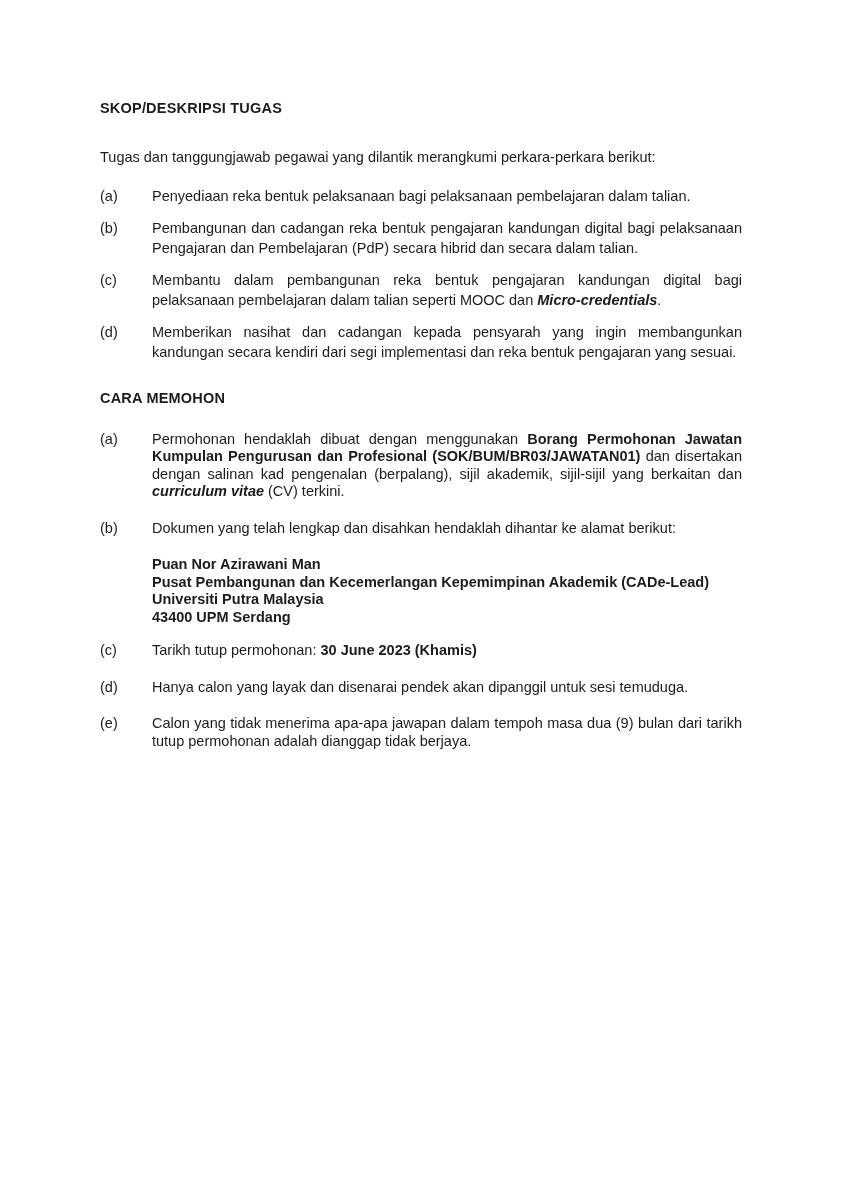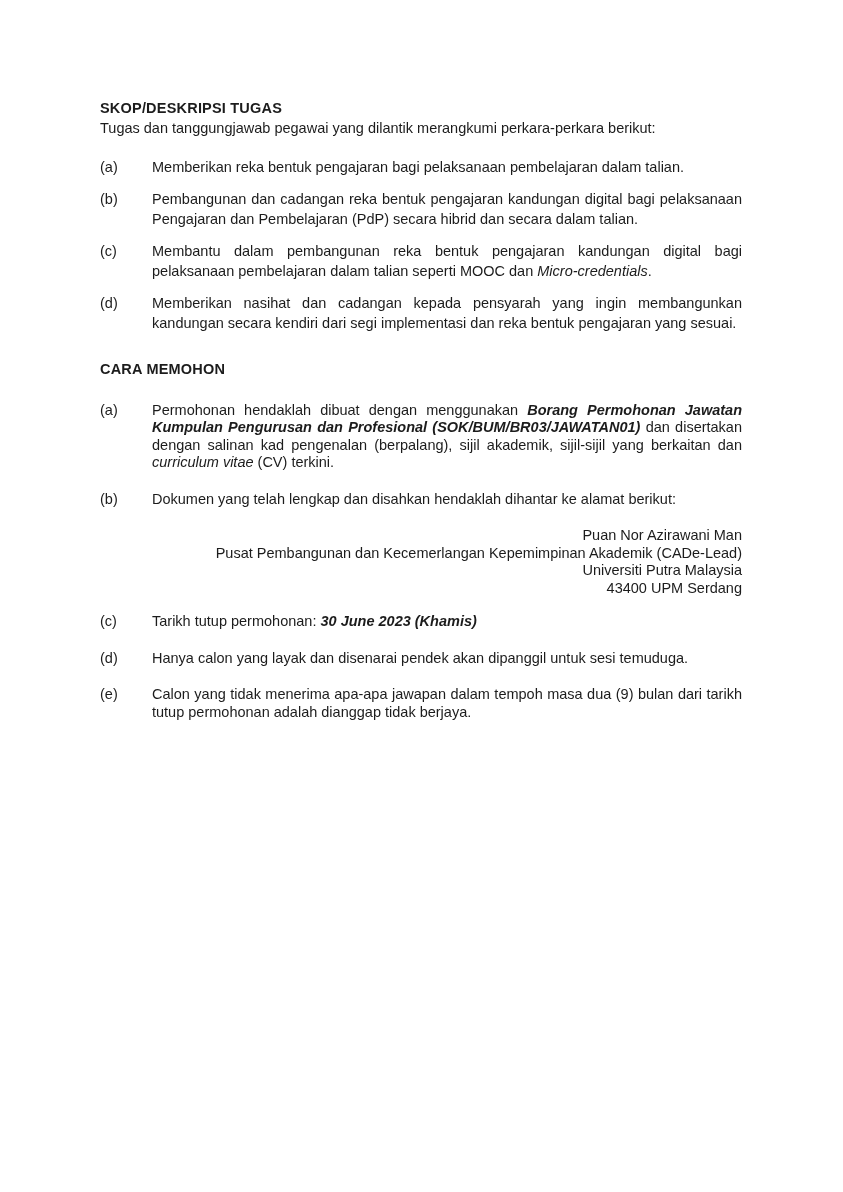--- a/index.html
+++ b/index.html
@@ -20,51 +20,51 @@
     top: 98px;
     width: 643px;
   }
   h2 {
     font-size: 14.5px;
     font-weight: bold;
     margin: 0;
     letter-spacing: 0.2px;
   }
   .sec-skop { line-height: 20px; }
-  .sec-skop h2 { margin-bottom: 0; }
+  .sec-skop h2 { margin-bottom: 29px; }
   .intro { margin: 0 0 19px 0; }
   .item { display: flex; }
   .sec-skop .item { margin-bottom: 12px; }
   .item .label { width: 52px; flex: none; }
   .item .body { width: 590px; text-align: justify; }
   .sec-cara { line-height: 17.5px; margin-top: 28px; }
   .sec-cara h2 { margin-bottom: 23px; }
   .sec-cara .item { margin-bottom: 19px; }
   .address {
     margin: 0 0 16px 52px;
     width: 590px;
-    text-align: right;
-    font-weight: normal;
+    text-align: left;
+    font-weight: bold;
   }
-  .b { font-weight: bold; font-style: italic; }
-  .i { font-style: italic; }
+  .b { font-weight: bold; }
+  .i { font-style: italic; font-weight: bold; }
 </style>
 </head>
 <body>
 
 <div class="page">
   <div class="content">
 
     <section class="sec-skop">
       <h2>SKOP/DESKRIPSI TUGAS</h2>
       <p class="intro">Tugas dan tanggungjawab pegawai yang dilantik merangkumi perkara-perkara berikut:</p>
 
       <div class="item">
         <span class="label">(a)</span>
-        <span class="body">Memberikan reka bentuk pengajaran bagi pelaksanaan pembelajaran dalam talian.</span>
+        <span class="body">Penyediaan reka bentuk pelaksanaan bagi pelaksanaan pembelajaran dalam talian.</span>
       </div>
 
       <div class="item">
         <span class="label">(b)</span>
         <span class="body">Pembangunan dan cadangan reka bentuk pengajaran kandungan digital bagi pelaksanaan Pengajaran dan Pembelajaran (PdP) secara hibrid dan secara dalam talian.</span>
       </div>
 
       <div class="item">
         <span class="label">(c)</span>
         <span class="body"><span>Membantu dalam pembangunan reka bentuk pengajaran kandungan digital bagi pelaksanaan pembelajaran dalam talian seperti MOOC dan </span><span class="i">Micro-credentials</span><span>.</span></span>

